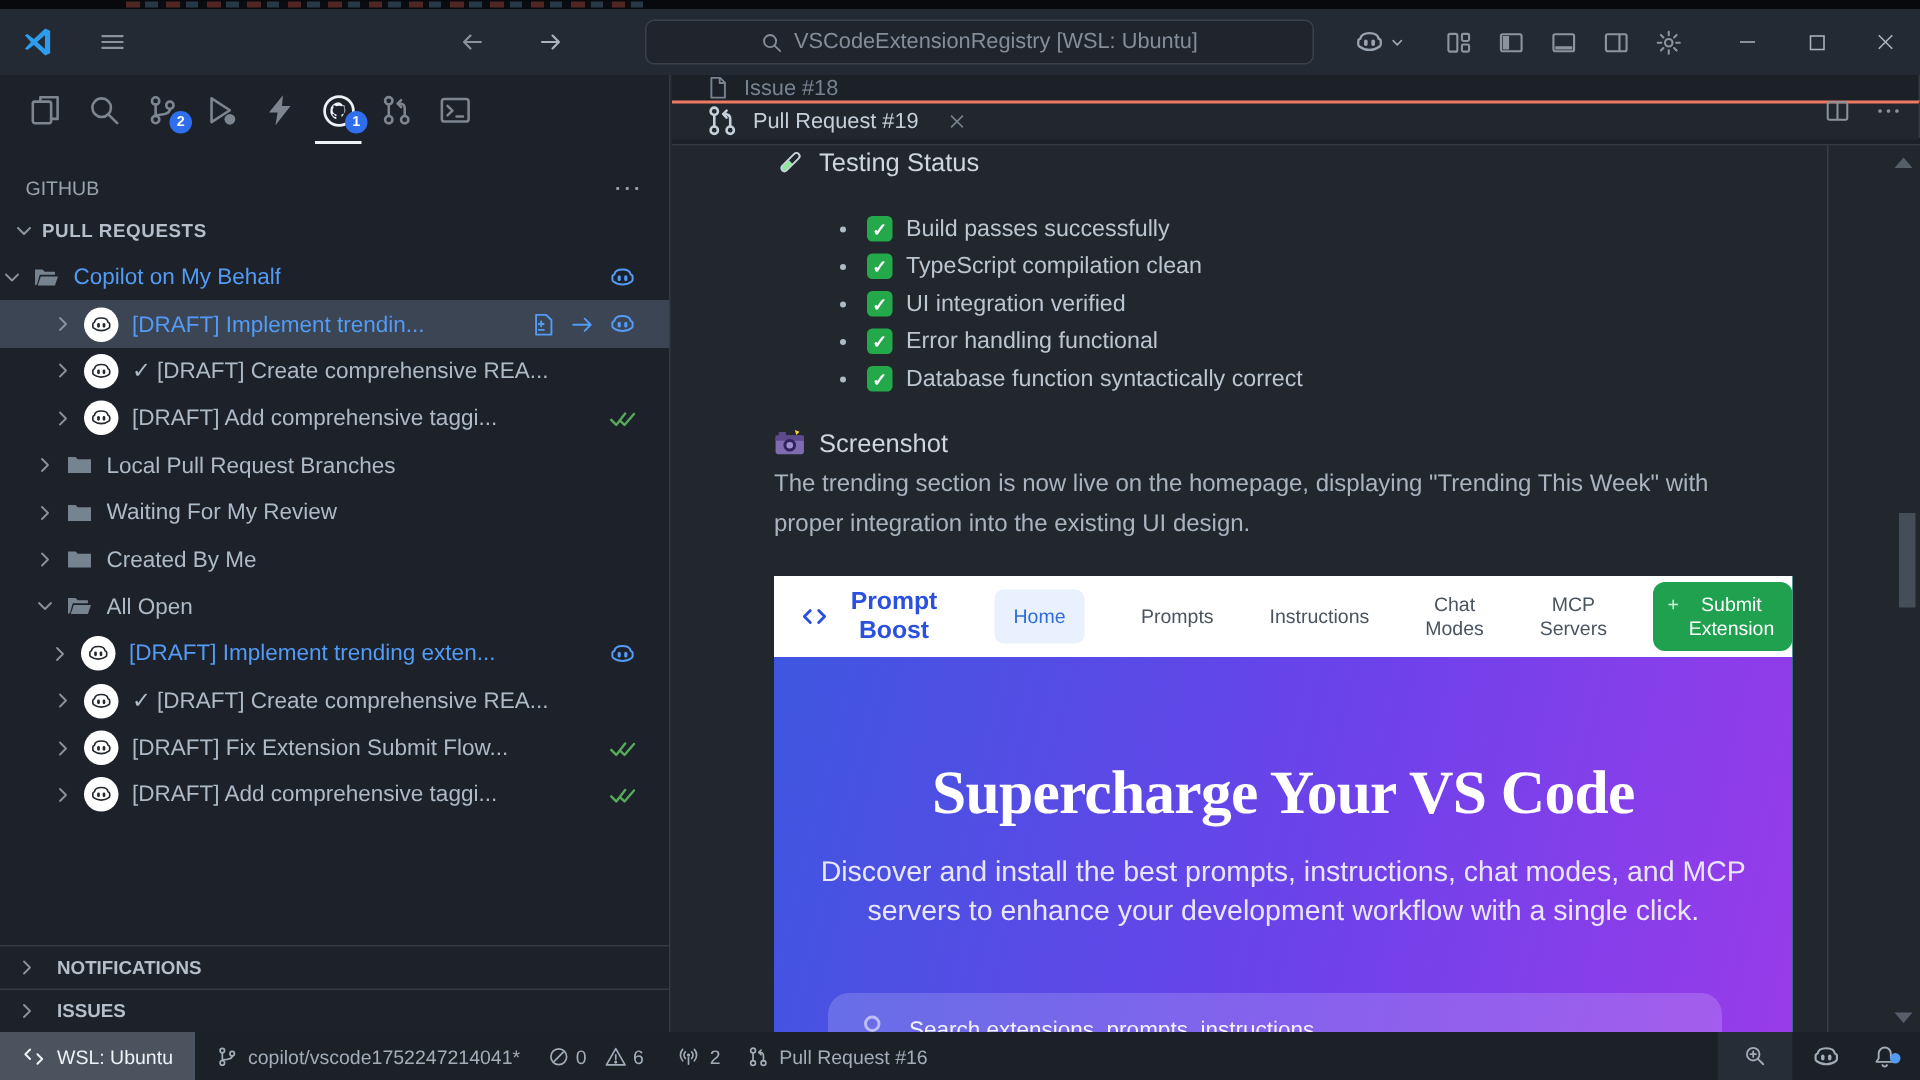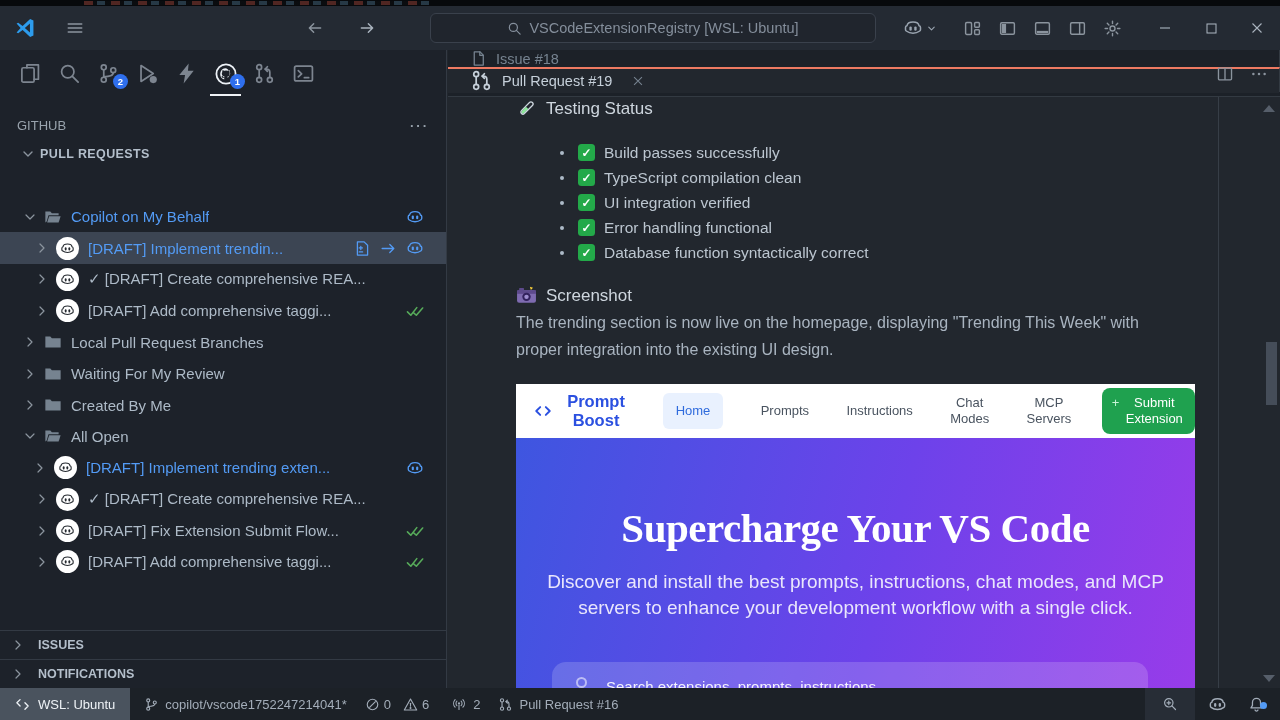--- a/index.html
+++ b/index.html
@@ -37,21 +37,21 @@
   .ab-item { position:relative; width:39px; height:47px; display:flex; align-items:center;
     justify-content:center; color:#7d8590; }
   .ab-item.active { color:#edf2f7; }
   .ab-item.active::after { content:''; position:absolute; left:4px; right:4px; bottom:1px; height:2px; background:#f0f3f6; }
   .ab-badge { position:absolute; right:0px; bottom:8px; min-width:15px; height:15px; border-radius:8px;
     background:#2f6fed; color:#fff; font-size:9.5px; font-weight:bold; display:flex; align-items:center;
     justify-content:center; padding:0 3px; }
   .sb-title { margin-top:14px; height:28px; padding:0 17px; display:flex; align-items:center;
     justify-content:space-between; color:#99a3ad; font-size:13px; }
   .kebab { color:#99a3ad; letter-spacing:2px; font-weight:bold; }
-  .section-h { height:30px; display:flex; align-items:center; gap:4px; padding-left:20px;
+  .section-h { height:30px; display:flex; align-items:center; gap:4px; padding-left:8px;
     font-weight:bold; font-size:12.5px; color:#b4bfcb; letter-spacing:.4px; }
   .tree { }
   .trow { height:31.4px; display:flex; align-items:center; font-size:15px; color:#adbac7;
     padding-right:22px; }
   .trow.sel { background:#3c4553; }
   .trow .lbl { white-space:nowrap; overflow:hidden; }
   .trow.link .lbl { color:#539bf5; }
   .chev { width:16px; height:16px; color:#8b949e; flex:none; margin-right:6px; }
   .f-ic { color:#768390; margin-right:9px; flex:none; }
   .avatar { width:23px; height:23px; border-radius:50%; background:#ffffff; color:#24292f;
@@ -310,21 +310,21 @@
     <span>GITHUB</span>
     <span class="kebab">···</span>
   </div>
   <div class="section-h">
     <svg class="ic" width="16" height="16" viewBox="0 0 16 16" fill="none" stroke="#8b949e" stroke-width="1.4" stroke-linecap="round" stroke-linejoin="round">
         <path d="M4 6l4 4 4-4"></path>
       </svg>
     <span>PULL REQUESTS</span>
   </div>
   <div class="tree" id="tree">
-      <div class="trow link" style="padding-left: 22px; margin-top: 32px;">
+      <div class="trow link" style="">
         <span class="chev">
           <svg class="ic" width="16" height="16" viewBox="0 0 16 16" fill="none" stroke="currentColor" stroke-width="1.2" stroke-linecap="round" stroke-linejoin="round">
             <path d="M4 6l4 4 4-4"></path>
           </svg>
         </span>
         <span class="f-ic">
           <svg class="ic" width="18" height="18" viewBox="0 0 16 16" fill="none" stroke="currentColor" stroke-width="1.2" stroke-linecap="round" stroke-linejoin="round">
             <path fill="currentColor" stroke="none" d="M1.2 12.8V3.2h4.4L7 4.6h6v1.8H4L2.4 12z"></path>
             <path fill="currentColor" stroke="none" d="M2.8 12.8 4.6 7.4h10.2L13 12.8z"></path>
           </svg>
@@ -552,29 +552,29 @@
         </span>
       </div>
     </div>
   <div class="sb-bottom" id="sb-bottom">
       <div class="bsec">
         <span class="chev">
           <svg class="ic" width="16" height="16" viewBox="0 0 16 16" fill="none" stroke="currentColor" stroke-width="1.2" stroke-linecap="round" stroke-linejoin="round">
             <path d="M6 4l4 4-4 4"></path>
           </svg>
         </span>
+        <span>NOTIFICATIONS</span>
+      </div>
+      <div class="bsec">
+        <span class="chev">
+          <svg class="ic" width="16" height="16" viewBox="0 0 16 16" fill="none" stroke="currentColor" stroke-width="1.2" stroke-linecap="round" stroke-linejoin="round">
+            <path d="M6 4l4 4-4 4"></path>
+          </svg>
+        </span>
         <span>ISSUES</span>
-      </div>
-      <div class="bsec">
-        <span class="chev">
-          <svg class="ic" width="16" height="16" viewBox="0 0 16 16" fill="none" stroke="currentColor" stroke-width="1.2" stroke-linecap="round" stroke-linejoin="round">
-            <path d="M6 4l4 4-4 4"></path>
-          </svg>
-        </span>
-        <span>NOTIFICATIONS</span>
       </div>
     </div>
 </div>
 
 <div class="editorarea">
   <div class="tabbar" id="tabbar">
     <div class="tab">
         <span>
           <svg class="ic" width="17" height="17" viewBox="0 0 16 16" fill="none" stroke="currentColor" stroke-width="1.2" stroke-linecap="round" stroke-linejoin="round">
             <path d="M4 1.8h5.5l3 3v9.4H4z"></path>

